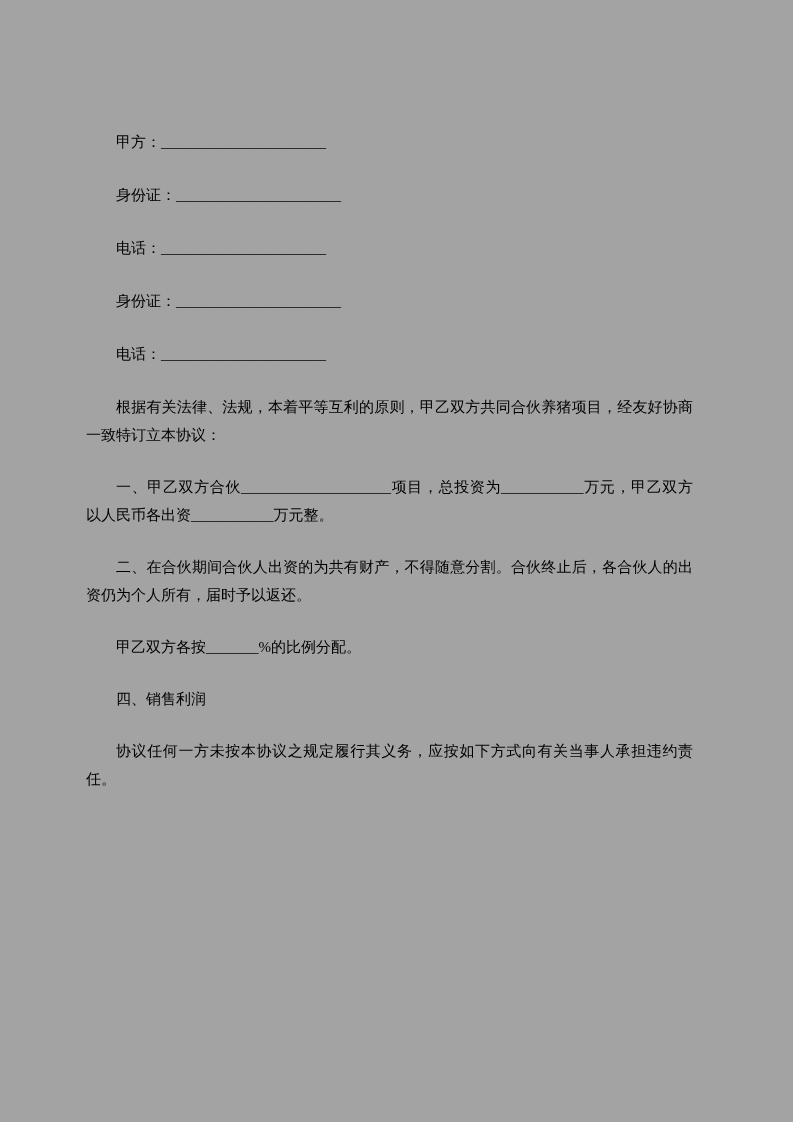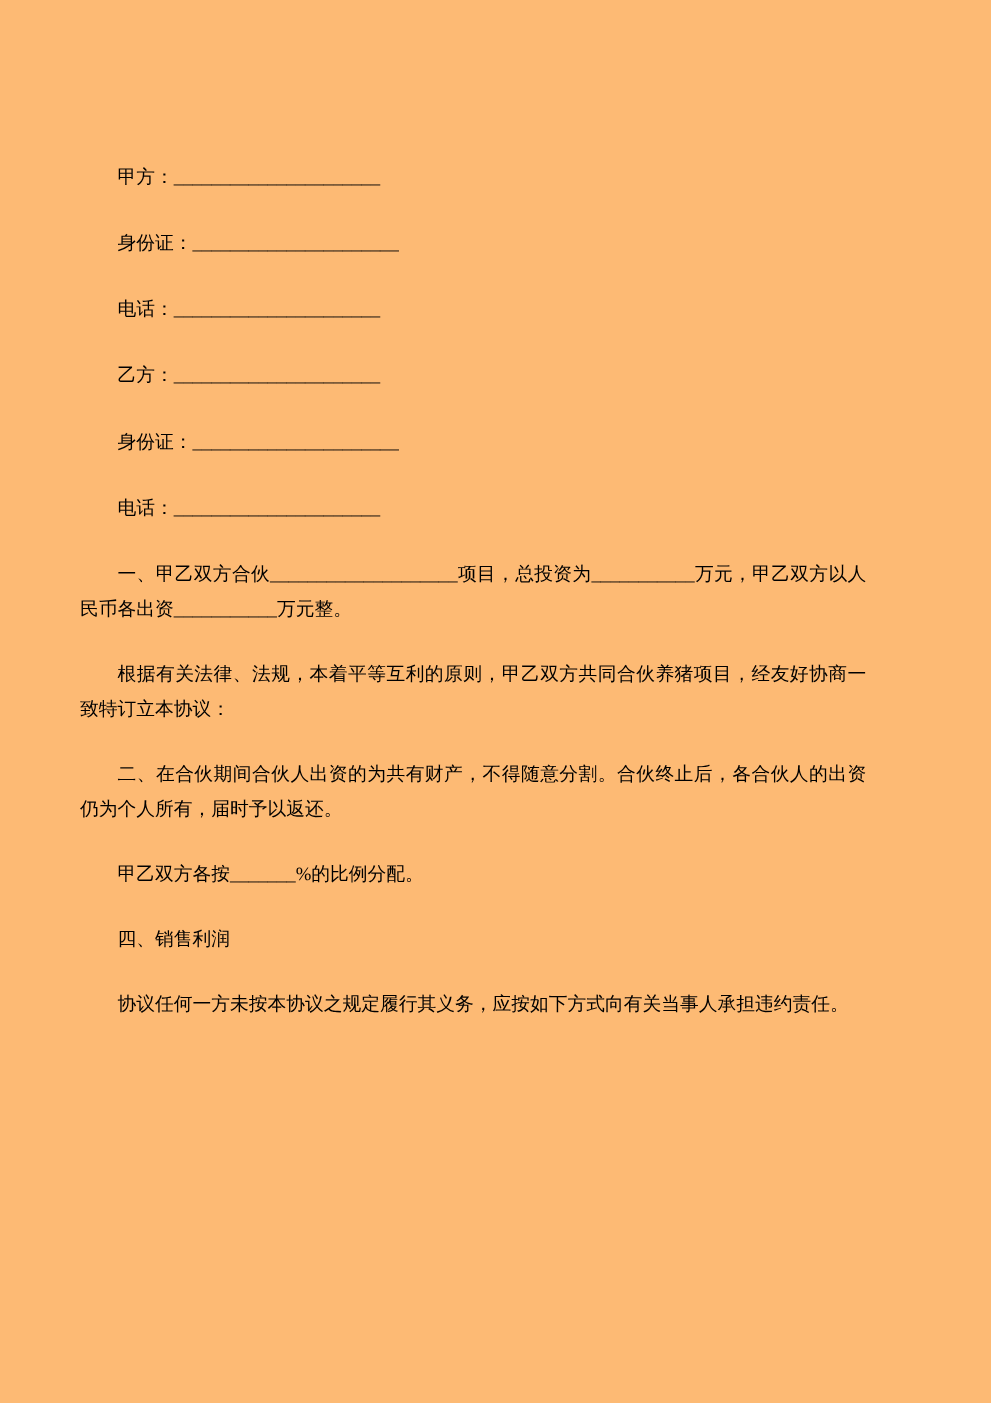--- a/index.html
+++ b/index.html
@@ -11,22 +11,22 @@
   body {
     width: 793px;
     height: 1122px;
     color: #000000;
     font-family: "Liberation Serif", "DejaVu Serif", serif;
     overflow: hidden;
   }
   .page {
     width: 793px;
     height: 1122px;
-    padding: 128px 100px 40px 64px;
-    background: #fdba74;
+    padding: 128px 100px 40px 86px;
+    background: #a3a3a3;
   }
   .field-line {
     margin: 0 0 25px 0;
     font-size: 15px;
     line-height: 28px;
     text-indent: 2em;
     white-space: nowrap;
   }
   .field-label {
     font-weight: normal;
@@ -50,29 +50,28 @@
 <body>
 
 <div class="page">
 
   <p class="field-line"><span class="field-label">甲方：</span><span class="blank">______________________</span></p>
 
   <p class="field-line"><span class="field-label">身份证：</span><span class="blank">______________________</span></p>
 
   <p class="field-line"><span class="field-label">电话：</span><span class="blank">______________________</span></p>
 
-  <p class="field-line"><span class="field-label">乙方：</span><span class="blank">______________________</span></p>
 
   <p class="field-line"><span class="field-label">身份证：</span><span class="blank">______________________</span></p>
 
   <p class="field-line"><span class="field-label">电话：</span><span class="blank">______________________</span></p>
 
+  <p class="para">根据有关法律、法规，本着平等互利的原则，甲乙双方共同合伙养猪项目，经友好协商一致特订立本协议：</p>
+
   <p class="para">一、甲乙双方合伙____________________项目，总投资为___________万元，甲乙双方以人民币各出资___________万元整。</p>
-
-  <p class="para">根据有关法律、法规，本着平等互利的原则，甲乙双方共同合伙养猪项目，经友好协商一致特订立本协议：</p>
 
   <p class="para">二、在合伙期间合伙人出资的为共有财产，不得随意分割。合伙终止后，各合伙人的出资仍为个人所有，届时予以返还。</p>
 
 
   <p class="para">甲乙双方各按_______%的比例分配。</p>
 
   <p class="para">四、销售利润</p>
 
 
   <p class="para">协议任何一方未按本协议之规定履行其义务，应按如下方式向有关当事人承担违约责任。</p>

